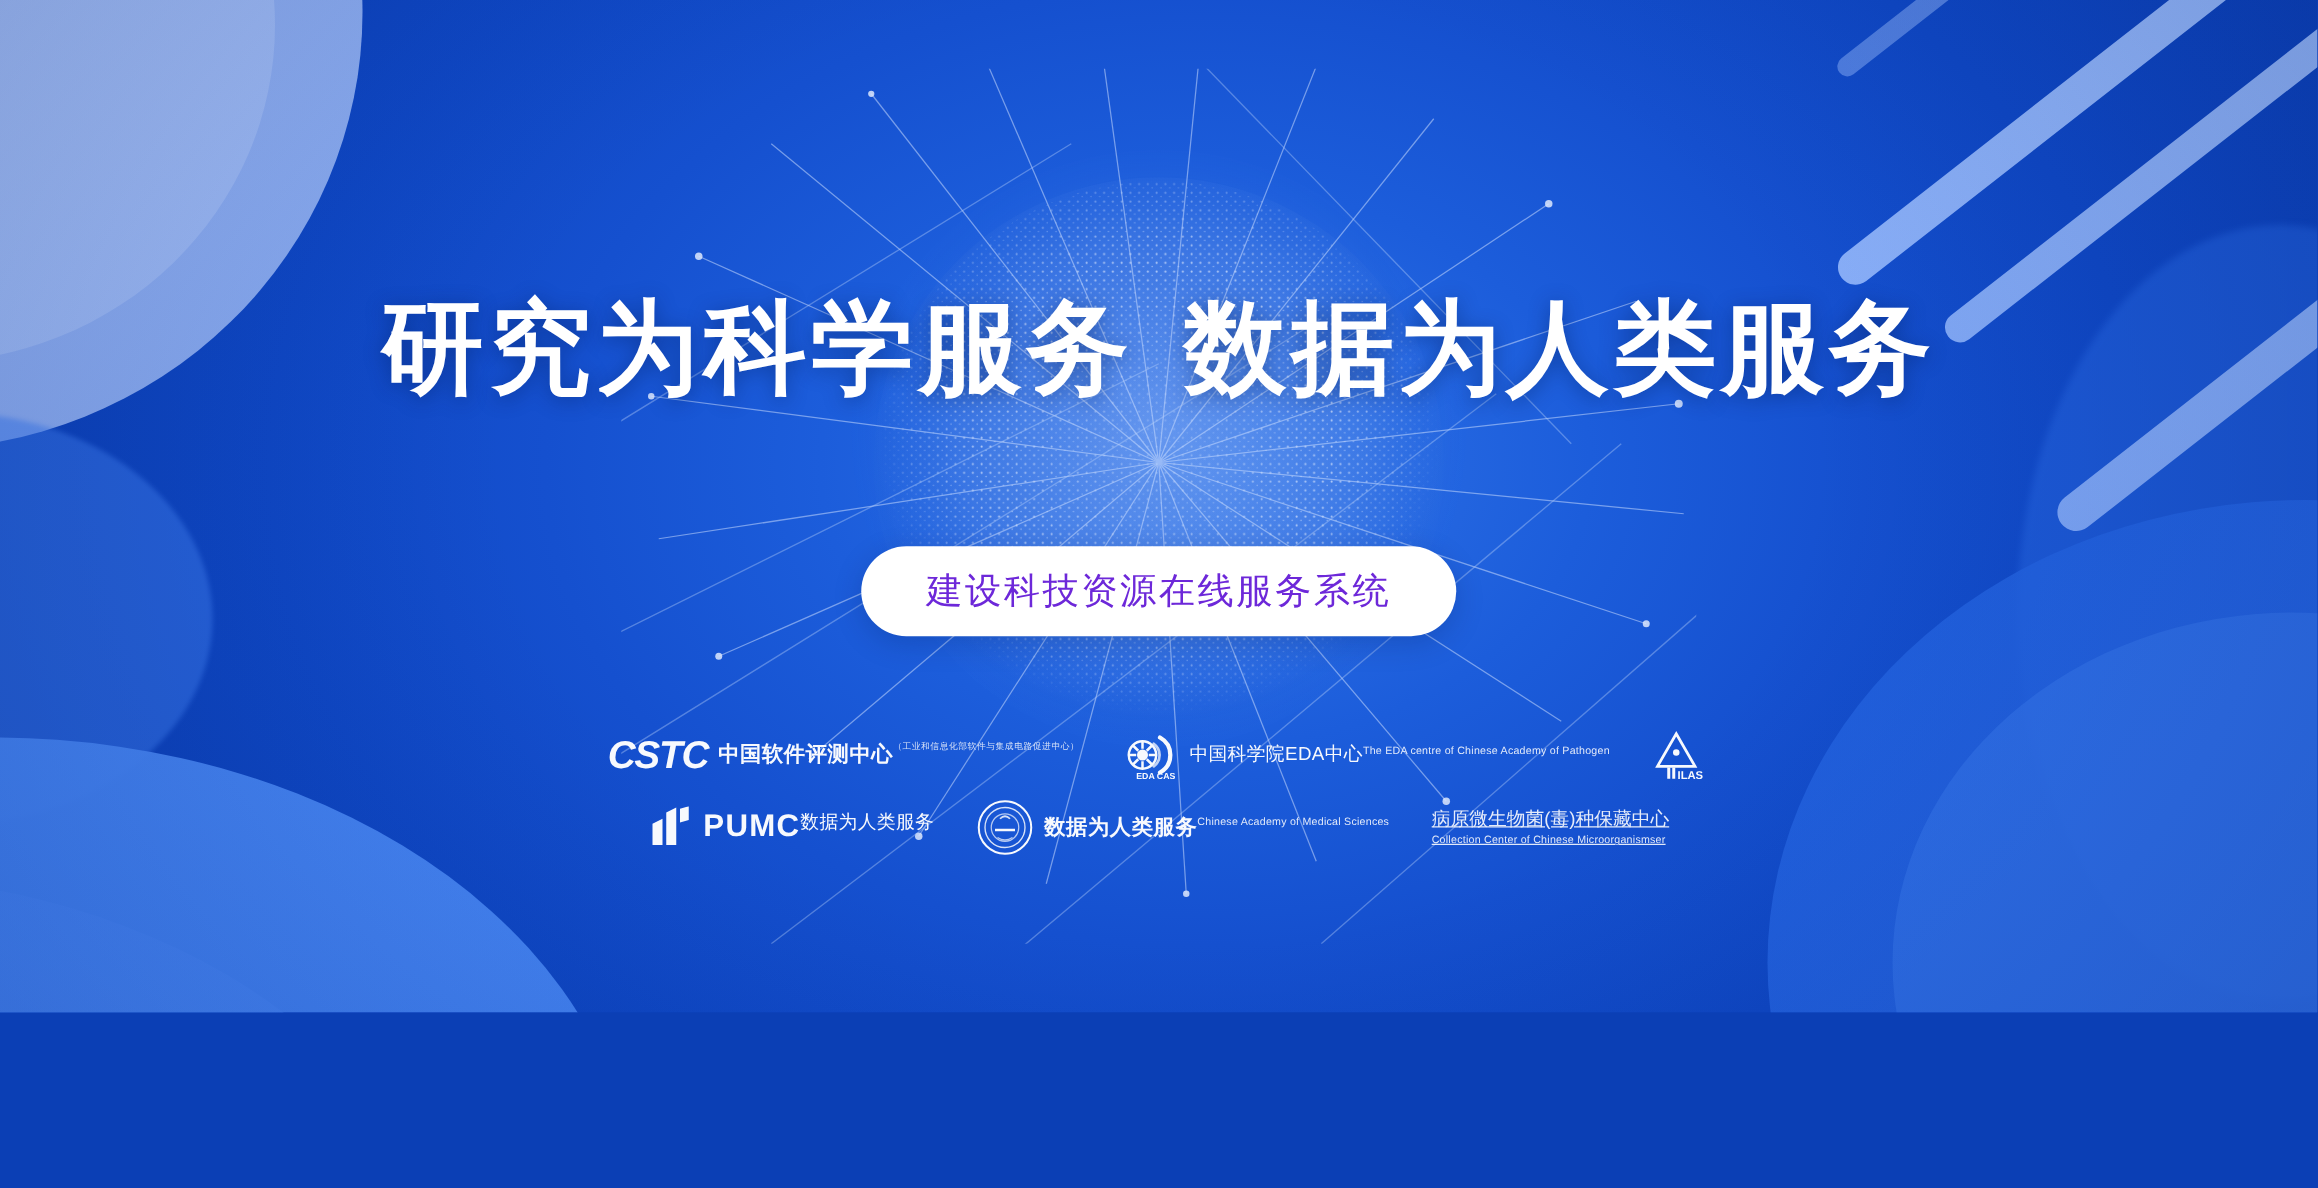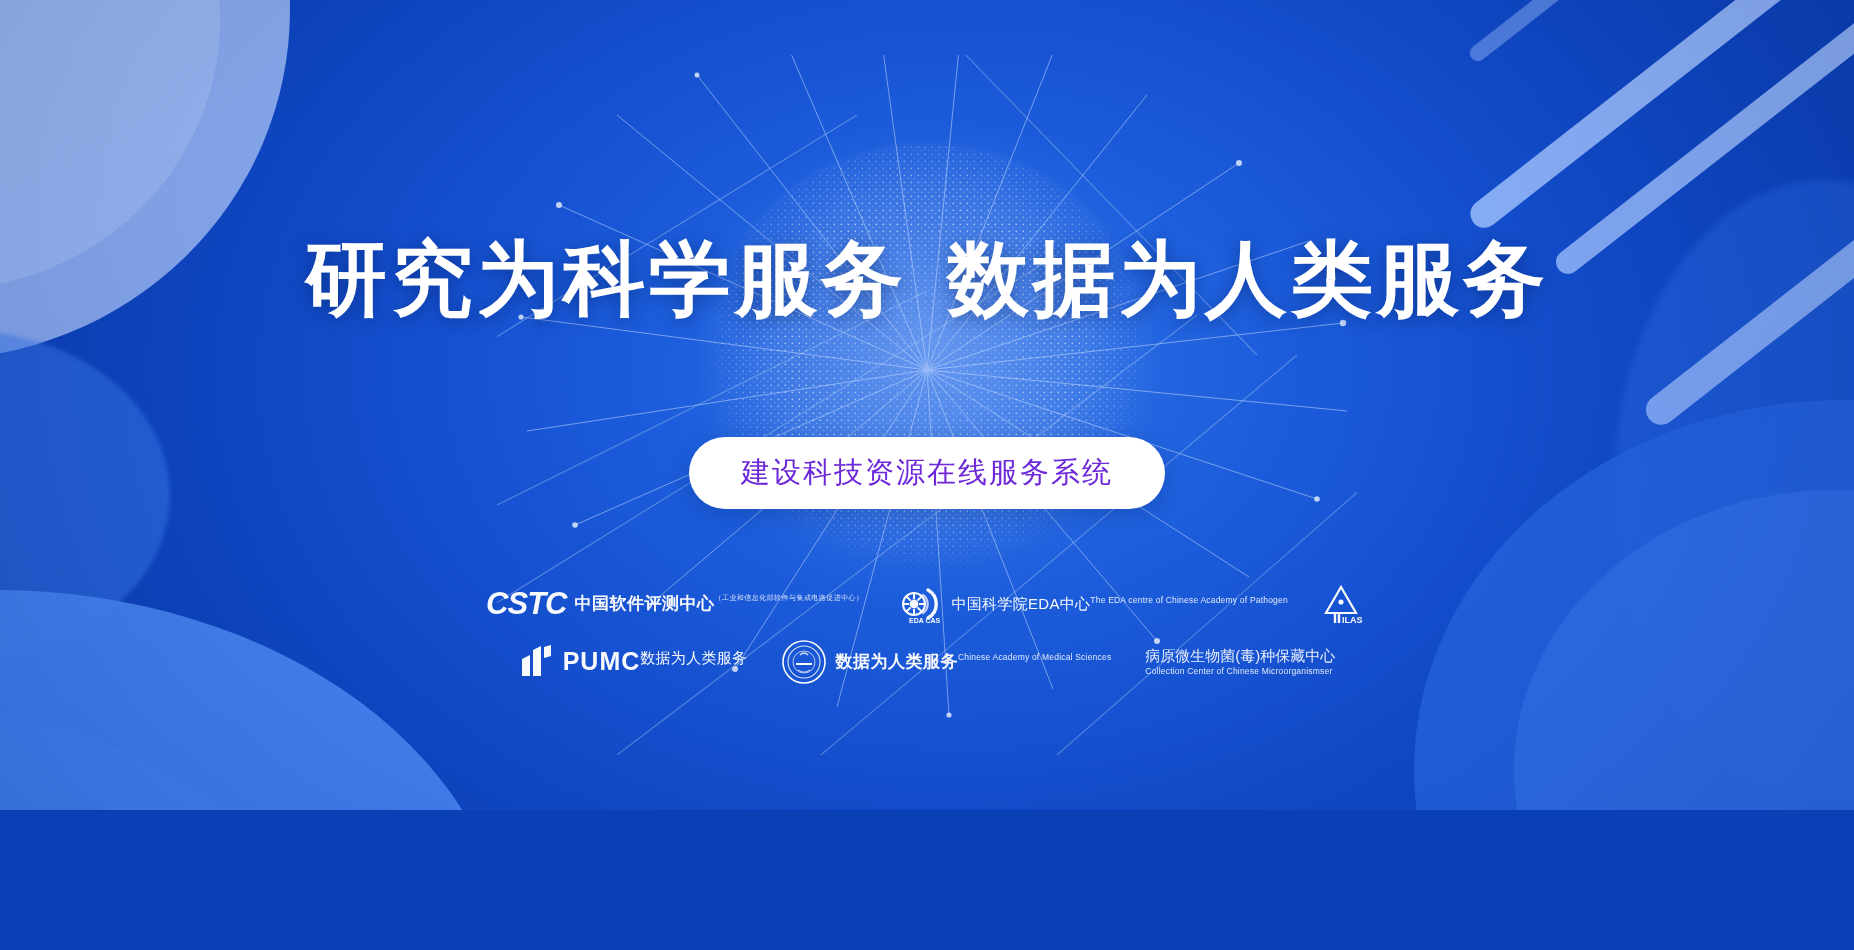--- a/index.html
+++ b/index.html
@@ -171,21 +171,21 @@
   .lt-xs   { font-size: 7px; line-height: 1.25; white-space: nowrap; opacity: .85; letter-spacing: .45px; }
   .lt-cap  { font-size: 9.5px; line-height: 1.2; white-space: nowrap; opacity: .92; }
   .cstc-word {
     font-size: 31px; font-weight: bold; font-style: italic;
     letter-spacing: -1px; line-height: 1;
     color: #fff;
   }
   .cnpat-word {
     font-size: 25px; font-weight: bold; line-height: 1; letter-spacing: 1px;
   }
-  .plain-logo { flex-direction: column; align-items: flex-start; gap: 1px; }
+  .plain-logo { flex-direction: column; align-items: flex-start; gap: 1px; text-decoration: underline; }
 </style>
 </head>
 <body>
 
 <div class="banner">
 
   <div class="deco blob-tl"></div>
   <div class="deco blob-tl2"></div>
   <div class="deco blob-ml"></div>
   <div class="deco blob-bl"></div>

